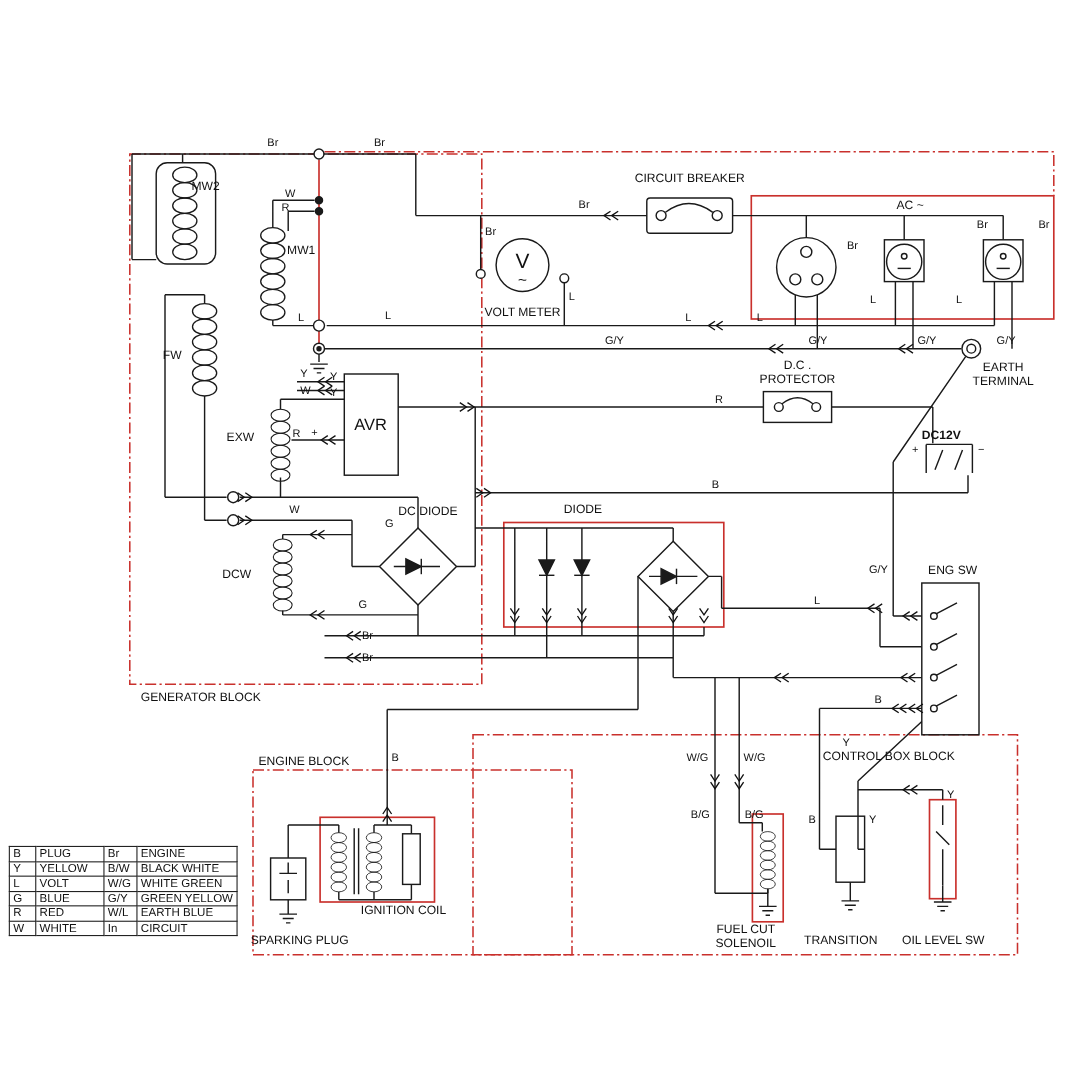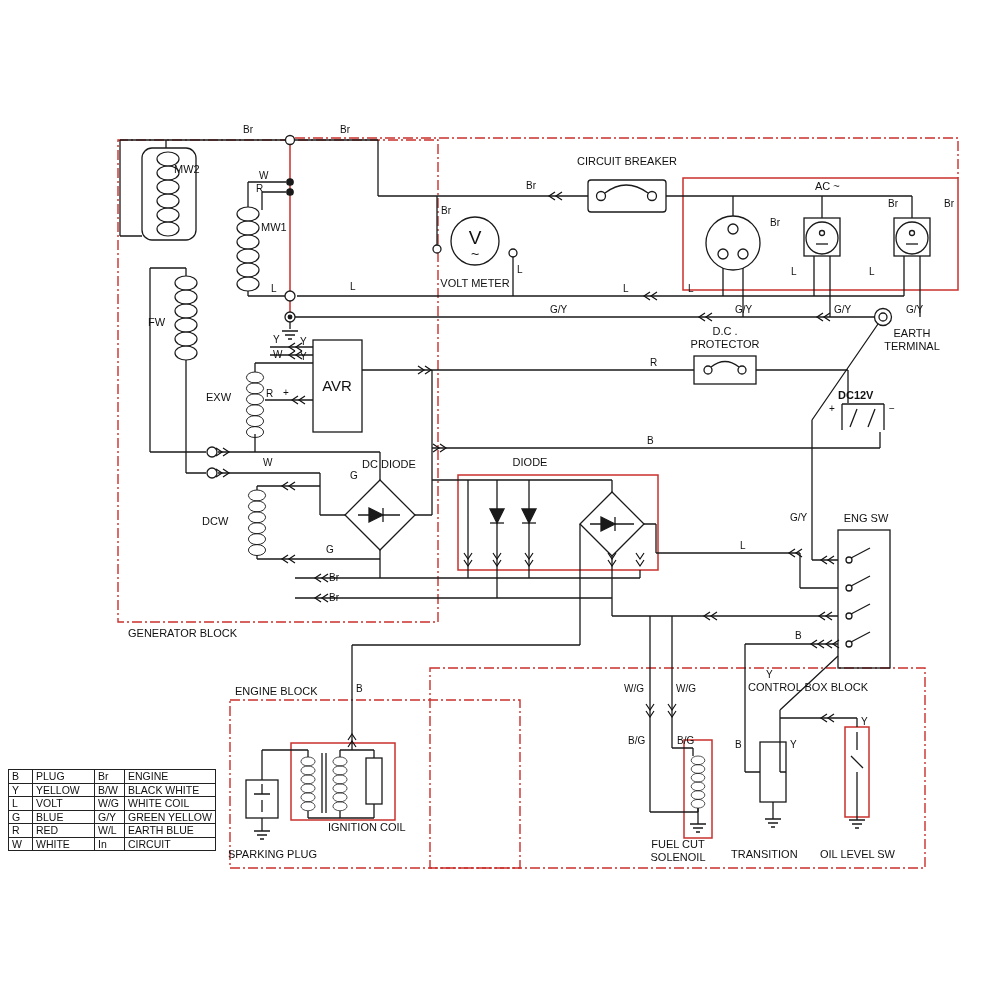--- a/index.html
+++ b/index.html
@@ -308,21 +308,21 @@
         <tr>
           <td>Y</td>
           <td>YELLOW</td>
           <td>B/W</td>
           <td>BLACK WHITE</td>
         </tr>
         <tr>
           <td>L</td>
           <td>VOLT</td>
           <td>W/G</td>
-          <td>WHITE COIL</td>
+          <td>WHITE GREEN</td>
         </tr>
         <tr>
           <td>G</td>
           <td>BLUE</td>
           <td>G/Y</td>
           <td>GREEN YELLOW</td>
         </tr>
         <tr>
           <td>R</td>
           <td>RED</td>

